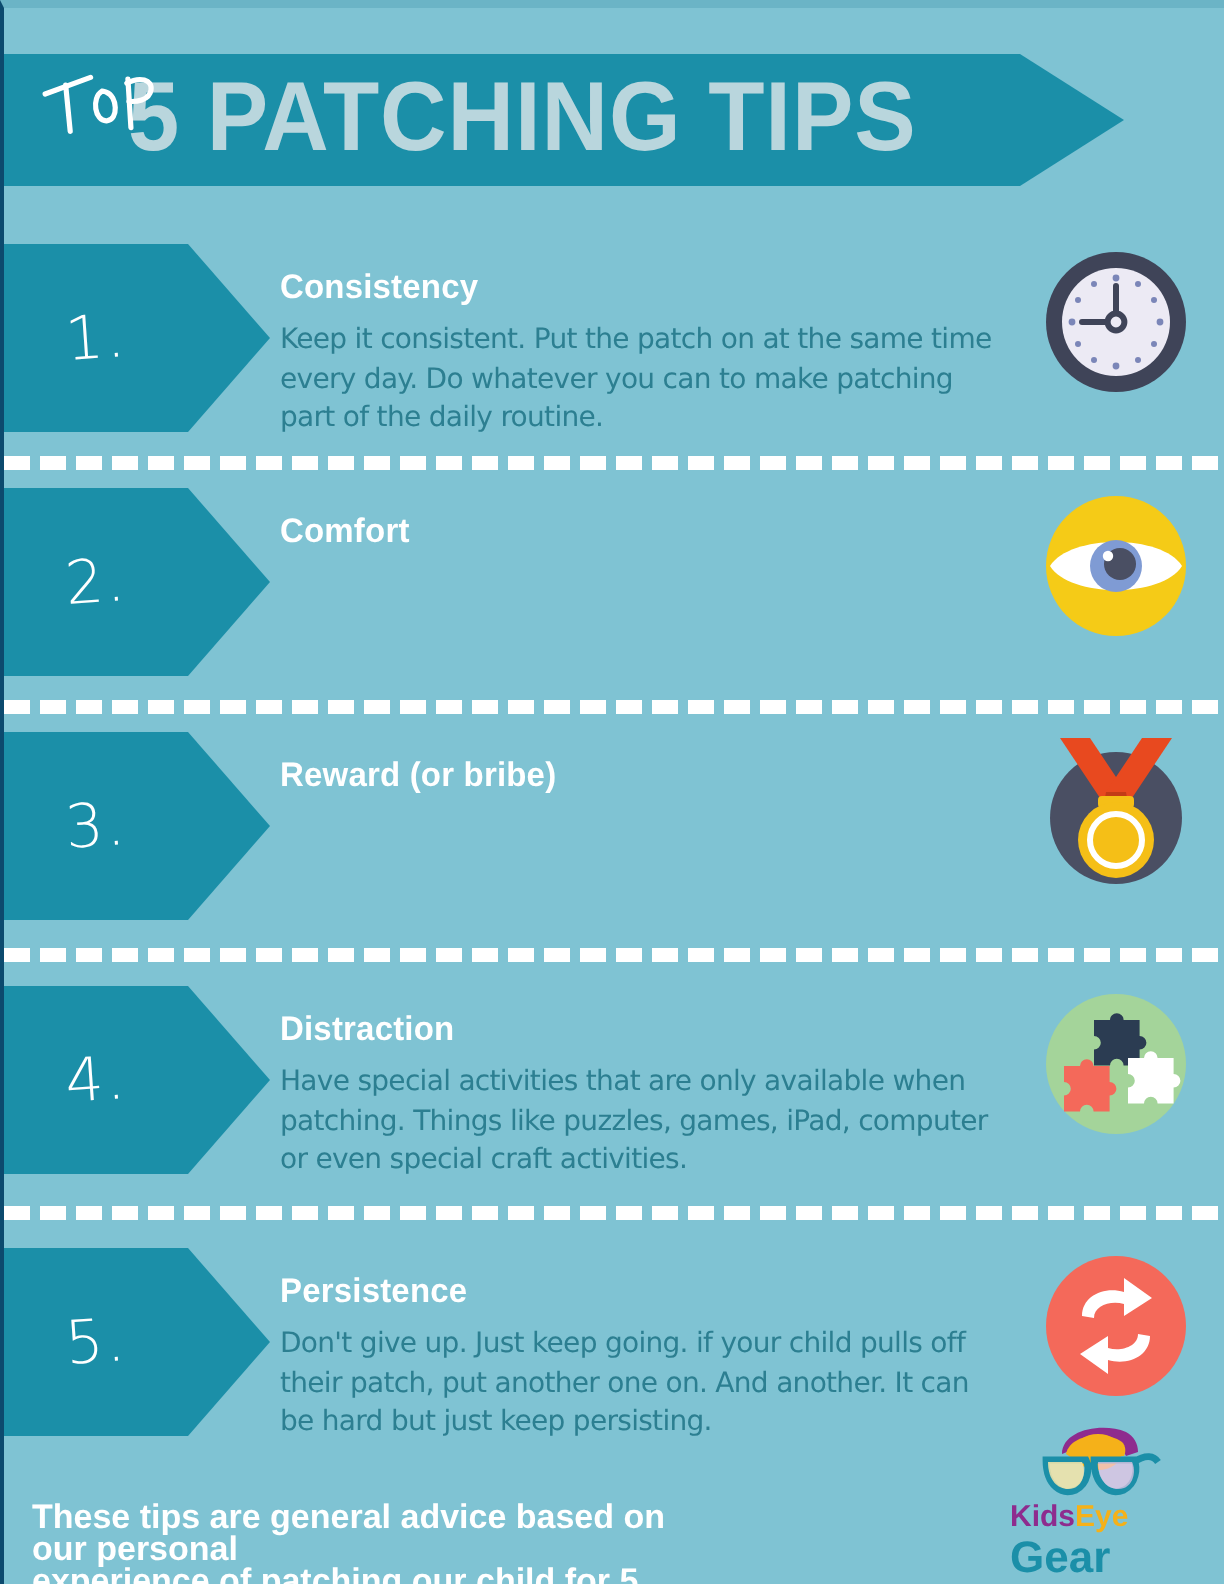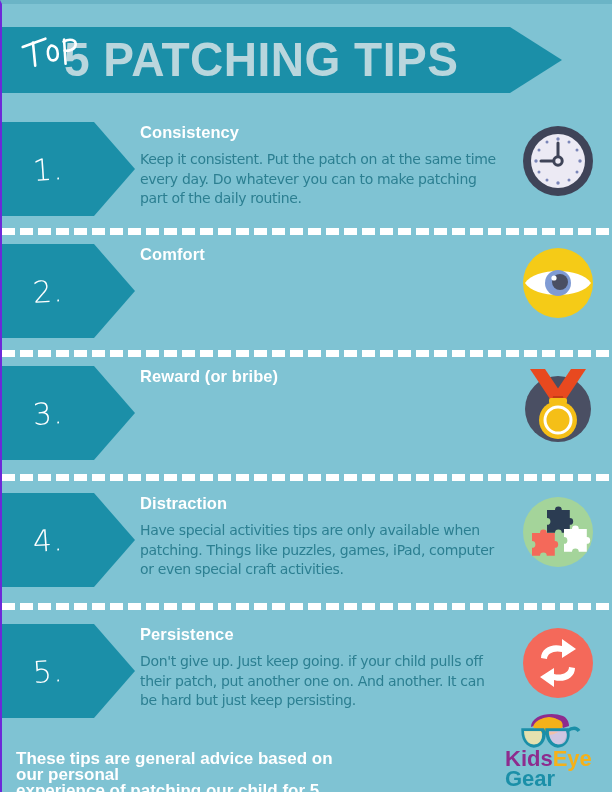--- a/index.html
+++ b/index.html
@@ -7,21 +7,21 @@
   body{
     width:612px; height:792px; position:relative;
     font-family:"Liberation Sans", sans-serif;
     background:#7fc3d3;
     overflow:hidden;
   }
   .page{
     position:absolute; inset:0;
     background:#7fc3d3;
     border-top:4px solid #6bb4c6;
-    border-left:2px solid #6d28d9;
+    border-left:2px solid #0c4a6e;
   }
 
   
   .header{
     position:absolute; left:0; top:23px; width:560px; height:66px;
   }
   .header-banner{
     position:absolute; left:0; top:0; width:560px; height:66px;
     background:#1b8fa8;
     clip-path: polygon(0 0, 508px 0, 560px 33px, 508px 66px, 0 66px);
@@ -58,21 +58,21 @@
   }
   .badge-num{
     position:absolute; left:0; top:0; width:92px; height:94px;
     display:flex; align-items:center; justify-content:center;
     color:#ffffff; font-size:30px;
     font-family:"DejaVu Sans", sans-serif;
     font-weight:300;
     transform:rotate(-4deg);
     letter-spacing:1px;
   }
-  .tip-body{ position:absolute; left:138px; top:1px; width:360px; }
+  .tip-body{ position:absolute; left:138px; top:12px; width:360px; }
   .tip-title{
     color:#ffffff; font-size:17px; font-weight:bold;
     font-family:"Liberation Sans Narrow","Liberation Sans",sans-serif;
     letter-spacing:0.1px; line-height:20px;
     transform:scaleX(0.97); transform-origin:left center;
     white-space:nowrap;
   }
   .tip-text{
     margin-top:7px;
     color:#2c7f91; font-size:14px; line-height:19.5px;
@@ -99,21 +99,21 @@
     font-family:"Liberation Sans Narrow","Liberation Sans",sans-serif;
   }
   .logo{
     position:absolute; left:503px; top:707px; width:96px; height:80px;
   }
   .logo-text{
     position:absolute; left:0; top:38px; width:96px;
     font-family:"Liberation Sans Narrow","Liberation Sans",sans-serif;
     font-weight:bold; line-height:20px;
   }
-  .logo-l1{ font-size:22px; white-space:nowrap; }
+  .logo-l1{ font-size:15px; white-space:nowrap; }
   .logo-l2{ font-size:22px; white-space:nowrap; text-align:left; padding-right:3px;}
   .lk{ color:#8e2c8e; }
   .le{ color:#f5b119; }
   .lg{ color:#1b8fa8; }
 </style>
 </head>
 <body>
 
 <div class="page">
 
@@ -208,21 +208,21 @@
     </div>
   </div>
   <div class="divider" style="top:470px"></div>
 
   <div class="tip" style="top:489px">
     <div class="badge">
       <div class="badge-num">4.</div>
     </div>
     <div class="tip-body">
       <div class="tip-title">Distraction</div>
-      <div class="tip-text">Have special activities tips are only available when patching. Things like puzzles, games, iPad, computer or even special craft activities.</div>
+      <div class="tip-text">Have special activities that are only available when patching. Things like puzzles, games, iPad, computer or even special craft activities.</div>
     </div>
     <div class="icon-wrap">
       <svg width="78" height="78" viewBox="0 0 78 78">
         <circle cx="39" cy="39" r="35" fill="#a4d49a"></circle>
         <g>
           <path d="M28 17 h8 a3.4 3.4 0 1 1 6.8 0 h8 v8 a3.4 3.4 0 1 1 0 6.8 v8 h-8 a3.4 3.4 0 1 0 -6.8 0 h-8 v-8 a3.4 3.4 0 1 0 0 -6.8 z" fill="#2b3c52"></path>
         </g>
         <g>
           <path d="M45 36 h8 a3.4 3.4 0 1 1 6.8 0 h8 v8 a3.4 3.4 0 1 1 0 6.8 v8 h-8 a3.4 3.4 0 1 0 -6.8 0 h-8 v-8 a3.4 3.4 0 1 0 0 -6.8 z" fill="#ffffff"></path>
         </g>

